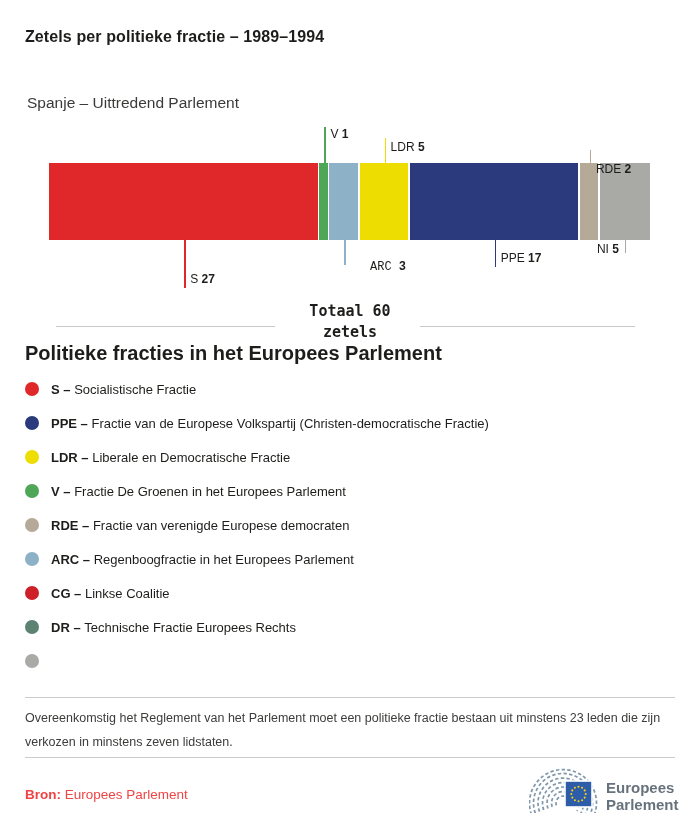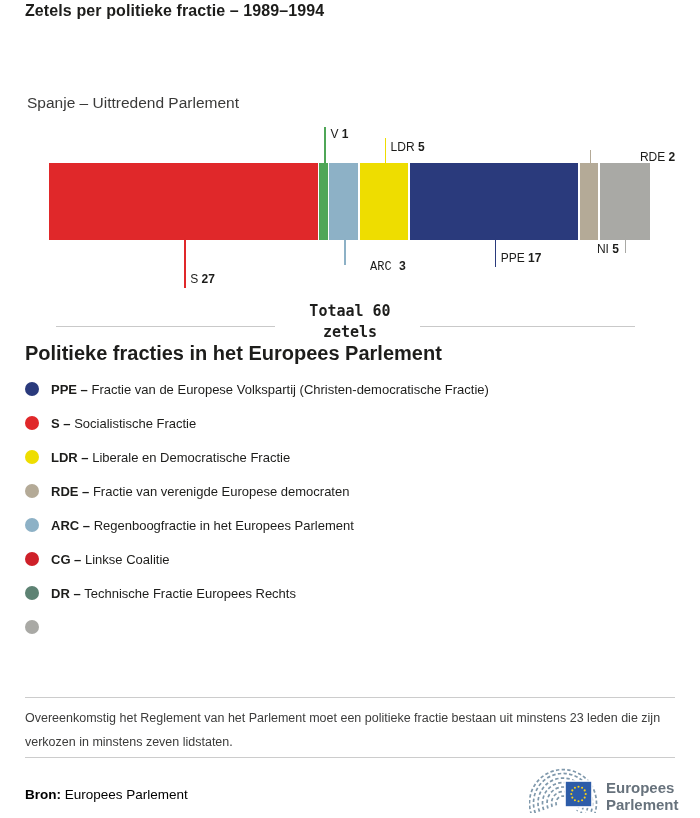--- a/index.html
+++ b/index.html
@@ -1,21 +1,21 @@
 <!DOCTYPE html>
 <html><head>
 <meta charset="utf-8">
 <style>
   html,body{margin:0;padding:0;}
   body{
     width:700px;height:818px;background:#ffffff;position:relative;
     font-family:"Liberation Sans", sans-serif;color:#1d1d1b;overflow:hidden;
   }
   .abs{position:absolute;}
-  .title{left:25px;top:2px;font-size:16px;font-weight:bold;letter-spacing:.1px;}
+  .title{left:25px;top:28px;font-size:16px;font-weight:bold;letter-spacing:.1px;}
   .subtitle{left:27px;top:50px;font-size:15.5px;color:#3a3a39;margin-top:44px;}
 
   .chart{left:0;top:0;width:700px;height:300px;}
   .bar{position:absolute;left:49px;top:163px;width:601px;height:77px;}
   .seg{position:absolute;top:0;height:100%;}
   .leader-line{position:absolute;width:1.5px;}
   .leader-text{position:absolute;font-size:12px;white-space:nowrap;color:#1d1d1b;}
   .leader-text b{font-weight:bold;}
 
   .total-label{left:250px;top:301px;width:200px;text-align:center;
@@ -28,21 +28,21 @@
   .legend{left:25px;top:372px;}
   .legend-row{display:flex;align-items:center;height:34px;}
   .dot{width:14px;height:14px;border-radius:50%;margin-right:12px;flex:none;}
   .legend-text{font-size:13px;color:#1d1d1b;}
   .legend-text b{font-weight:bold;}
 
   .rule{left:25px;width:650px;height:1px;background:#cccccc;}
   .rule-top{top:697px;}
   .rule-bottom{top:757px;}
   .footnote{left:25px;top:706px;width:652px;font-size:12.5px;line-height:24px;color:#3c3c3b;}
-  .source{left:25px;top:787px;font-size:13.5px;color:#000000;}
+  .source{left:25px;top:787px;font-size:13.5px;color:#ef4444;}
   .source b{font-weight:bold;}
 
   .logo{left:529px;top:761px;display:flex;align-items:flex-end;}
   .logo-text{font-size:15px;font-weight:bold;line-height:16.5px;margin-top:10px;margin-left:7px;}
 </style>
 </head>
 <body>
 
 <div class="abs title">Zetels per politieke fractie – 1989–1994</div>
 <div class="abs subtitle">Spanje – Uittredend Parlement</div>
@@ -62,46 +62,50 @@
       <div class="leader-text" style="top: 272px; left: 190.225px;"><span>S </span><b>27</b></div>
       <div class="leader-line" style="left: 324.458px; width: 1.5px; height: 36px; top: 127px; background: rgb(79, 166, 87);"></div>
       <div class="leader-text" style="top: 127px; left: 330.458px;"><span>V </span><b>1</b></div>
       <div class="leader-line" style="left: 344.492px; width: 1.5px; height: 25px; top: 240px; background: rgb(141, 177, 198);"></div>
       <div class="leader-text" style="top: 260px; left: 370px; font-family: Liberation Mono, monospace;"><span>ARC </span><b>3</b></div>
       <div class="leader-line" style="left: 384.558px; width: 1.5px; height: 25px; top: 138px; background: rgb(238, 221, 0);"></div>
       <div class="leader-text" style="top: 140px; left: 390.558px;"><span>LDR </span><b>5</b></div>
       <div class="leader-line" style="left: 494.742px; width: 1.5px; height: 27px; top: 240px; background: rgb(42, 58, 124);"></div>
       <div class="leader-text" style="top: 251px; left: 500.742px;"><span>PPE </span><b>17</b></div>
       <div class="leader-line" style="left: 589.9px; width: 1.5px; height: 13px; top: 150px; background: rgb(180, 170, 151);"></div>
-      <div class="leader-text" style="top: 150px; left: 595.9px; margin-left: 44px;"><span>RDE </span><b>2</b></div>
+      <div class="leader-text" style="top: 162px; left: 595.9px;"><span>RDE </span><b>2</b></div>
       <div class="leader-line" style="left: 624.958px; width: 1.5px; height: 13px; top: 240px; background: rgb(169, 169, 165);"></div>
       <div class="leader-text" style="top: 242px; right: 81.0417px;"><span>NI </span><b>5</b></div>
     </div>
 </div>
 
 <div class="abs total-line total-line-left"></div>
 <div class="abs total-line total-line-right"></div>
 <div class="abs total-label">
   <div>Totaal 60</div>
   <div>zetels</div>
 </div>
 
 <div class="abs legend-heading">Politieke fracties in het Europees Parlement</div>
 <div class="abs legend">
     <div class="legend-row">
+      <span class="dot" style="background: rgb(224, 40, 42);"></span>
+      <span class="legend-text"><b>S – </b>Socialistische Fractie</span>
+    </div>
+    <div class="legend-row">
       <span class="dot" style="background: rgb(42, 58, 124);"></span>
       <span class="legend-text"><b>PPE – </b>Fractie van de Europese Volkspartij (Christen-democratische Fractie)</span>
     </div>
     <div class="legend-row">
-      <span class="dot" style="background: rgb(224, 40, 42);"></span>
-      <span class="legend-text"><b>S – </b>Socialistische Fractie</span>
+      <span class="dot" style="background: rgb(238, 221, 0);"></span>
+      <span class="legend-text"><b>LDR – </b>Liberale en Democratische Fractie</span>
     </div>
     <div class="legend-row">
-      <span class="dot" style="background: rgb(238, 221, 0);"></span>
-      <span class="legend-text"><b>LDR – </b>Liberale en Democratische Fractie</span>
+      <span class="dot" style="background: rgb(79, 166, 87);"></span>
+      <span class="legend-text"><b>V – </b>Fractie De Groenen in het Europees Parlement</span>
     </div>
     <div class="legend-row">
       <span class="dot" style="background: rgb(180, 170, 151);"></span>
       <span class="legend-text"><b>RDE – </b>Fractie van verenigde Europese democraten</span>
     </div>
     <div class="legend-row">
       <span class="dot" style="background: rgb(141, 177, 198);"></span>
       <span class="legend-text"><b>ARC – </b>Regenboogfractie in het Europees Parlement</span>
     </div>
     <div class="legend-row">

